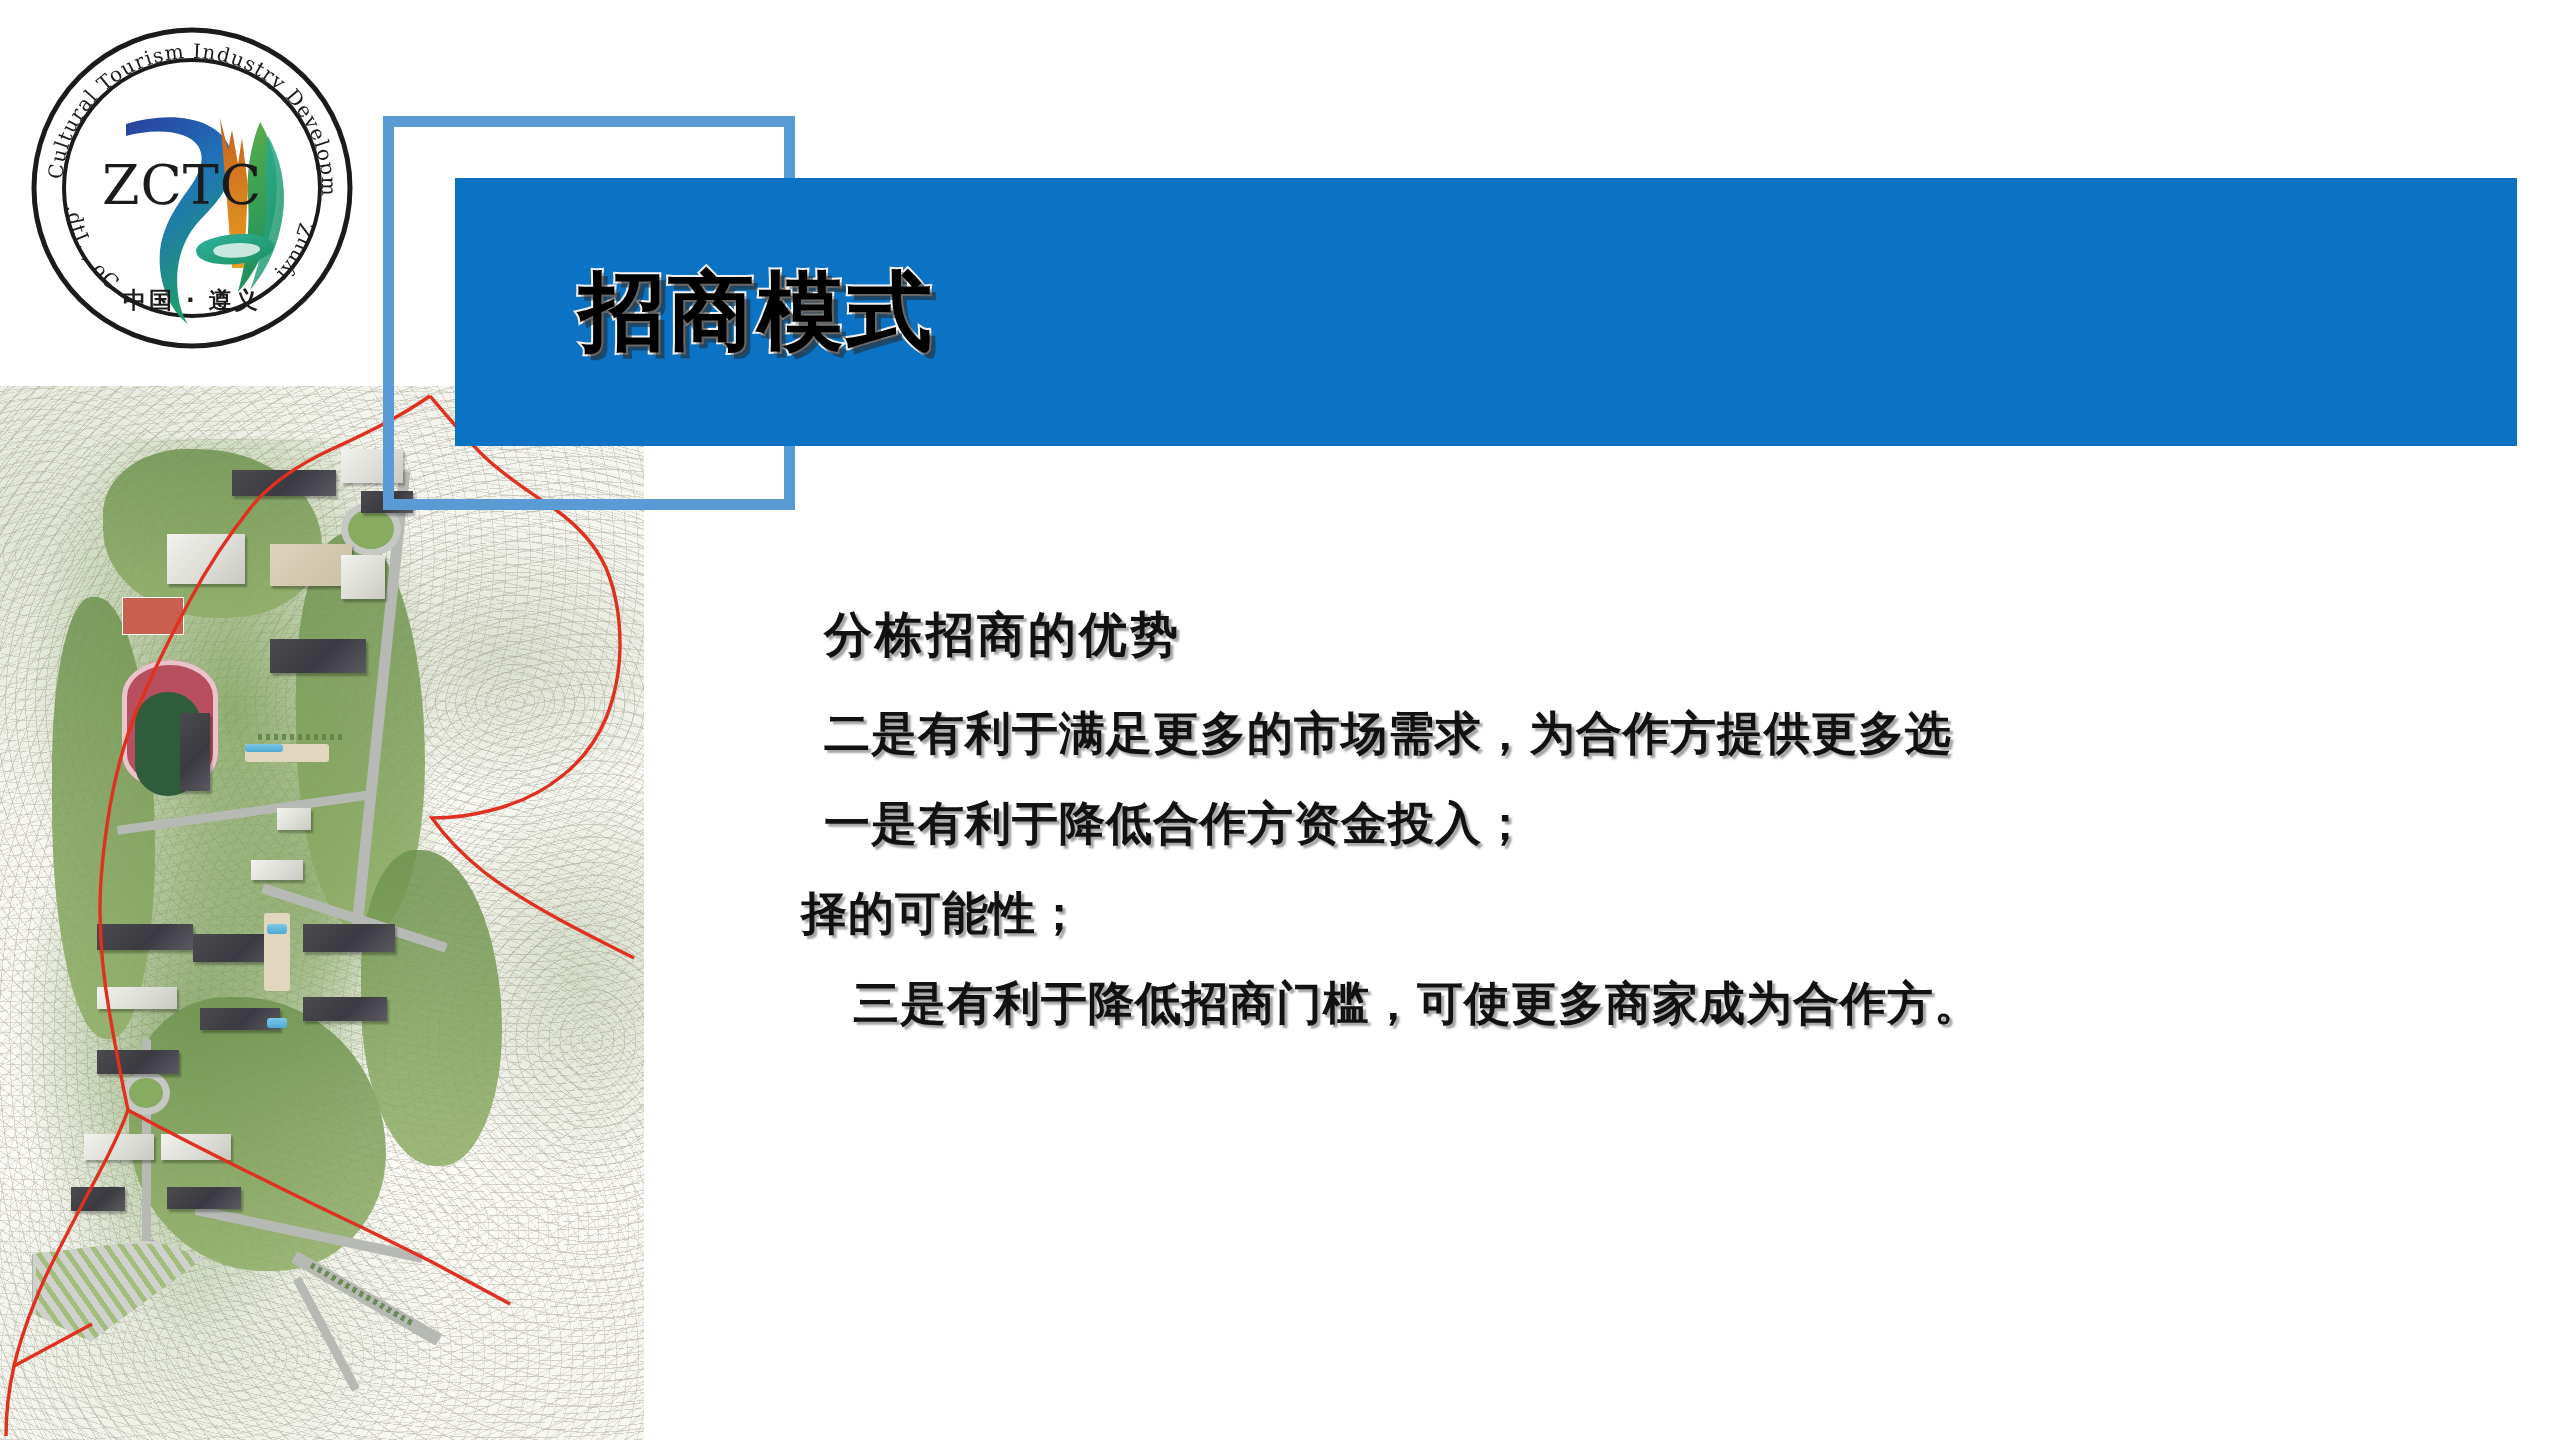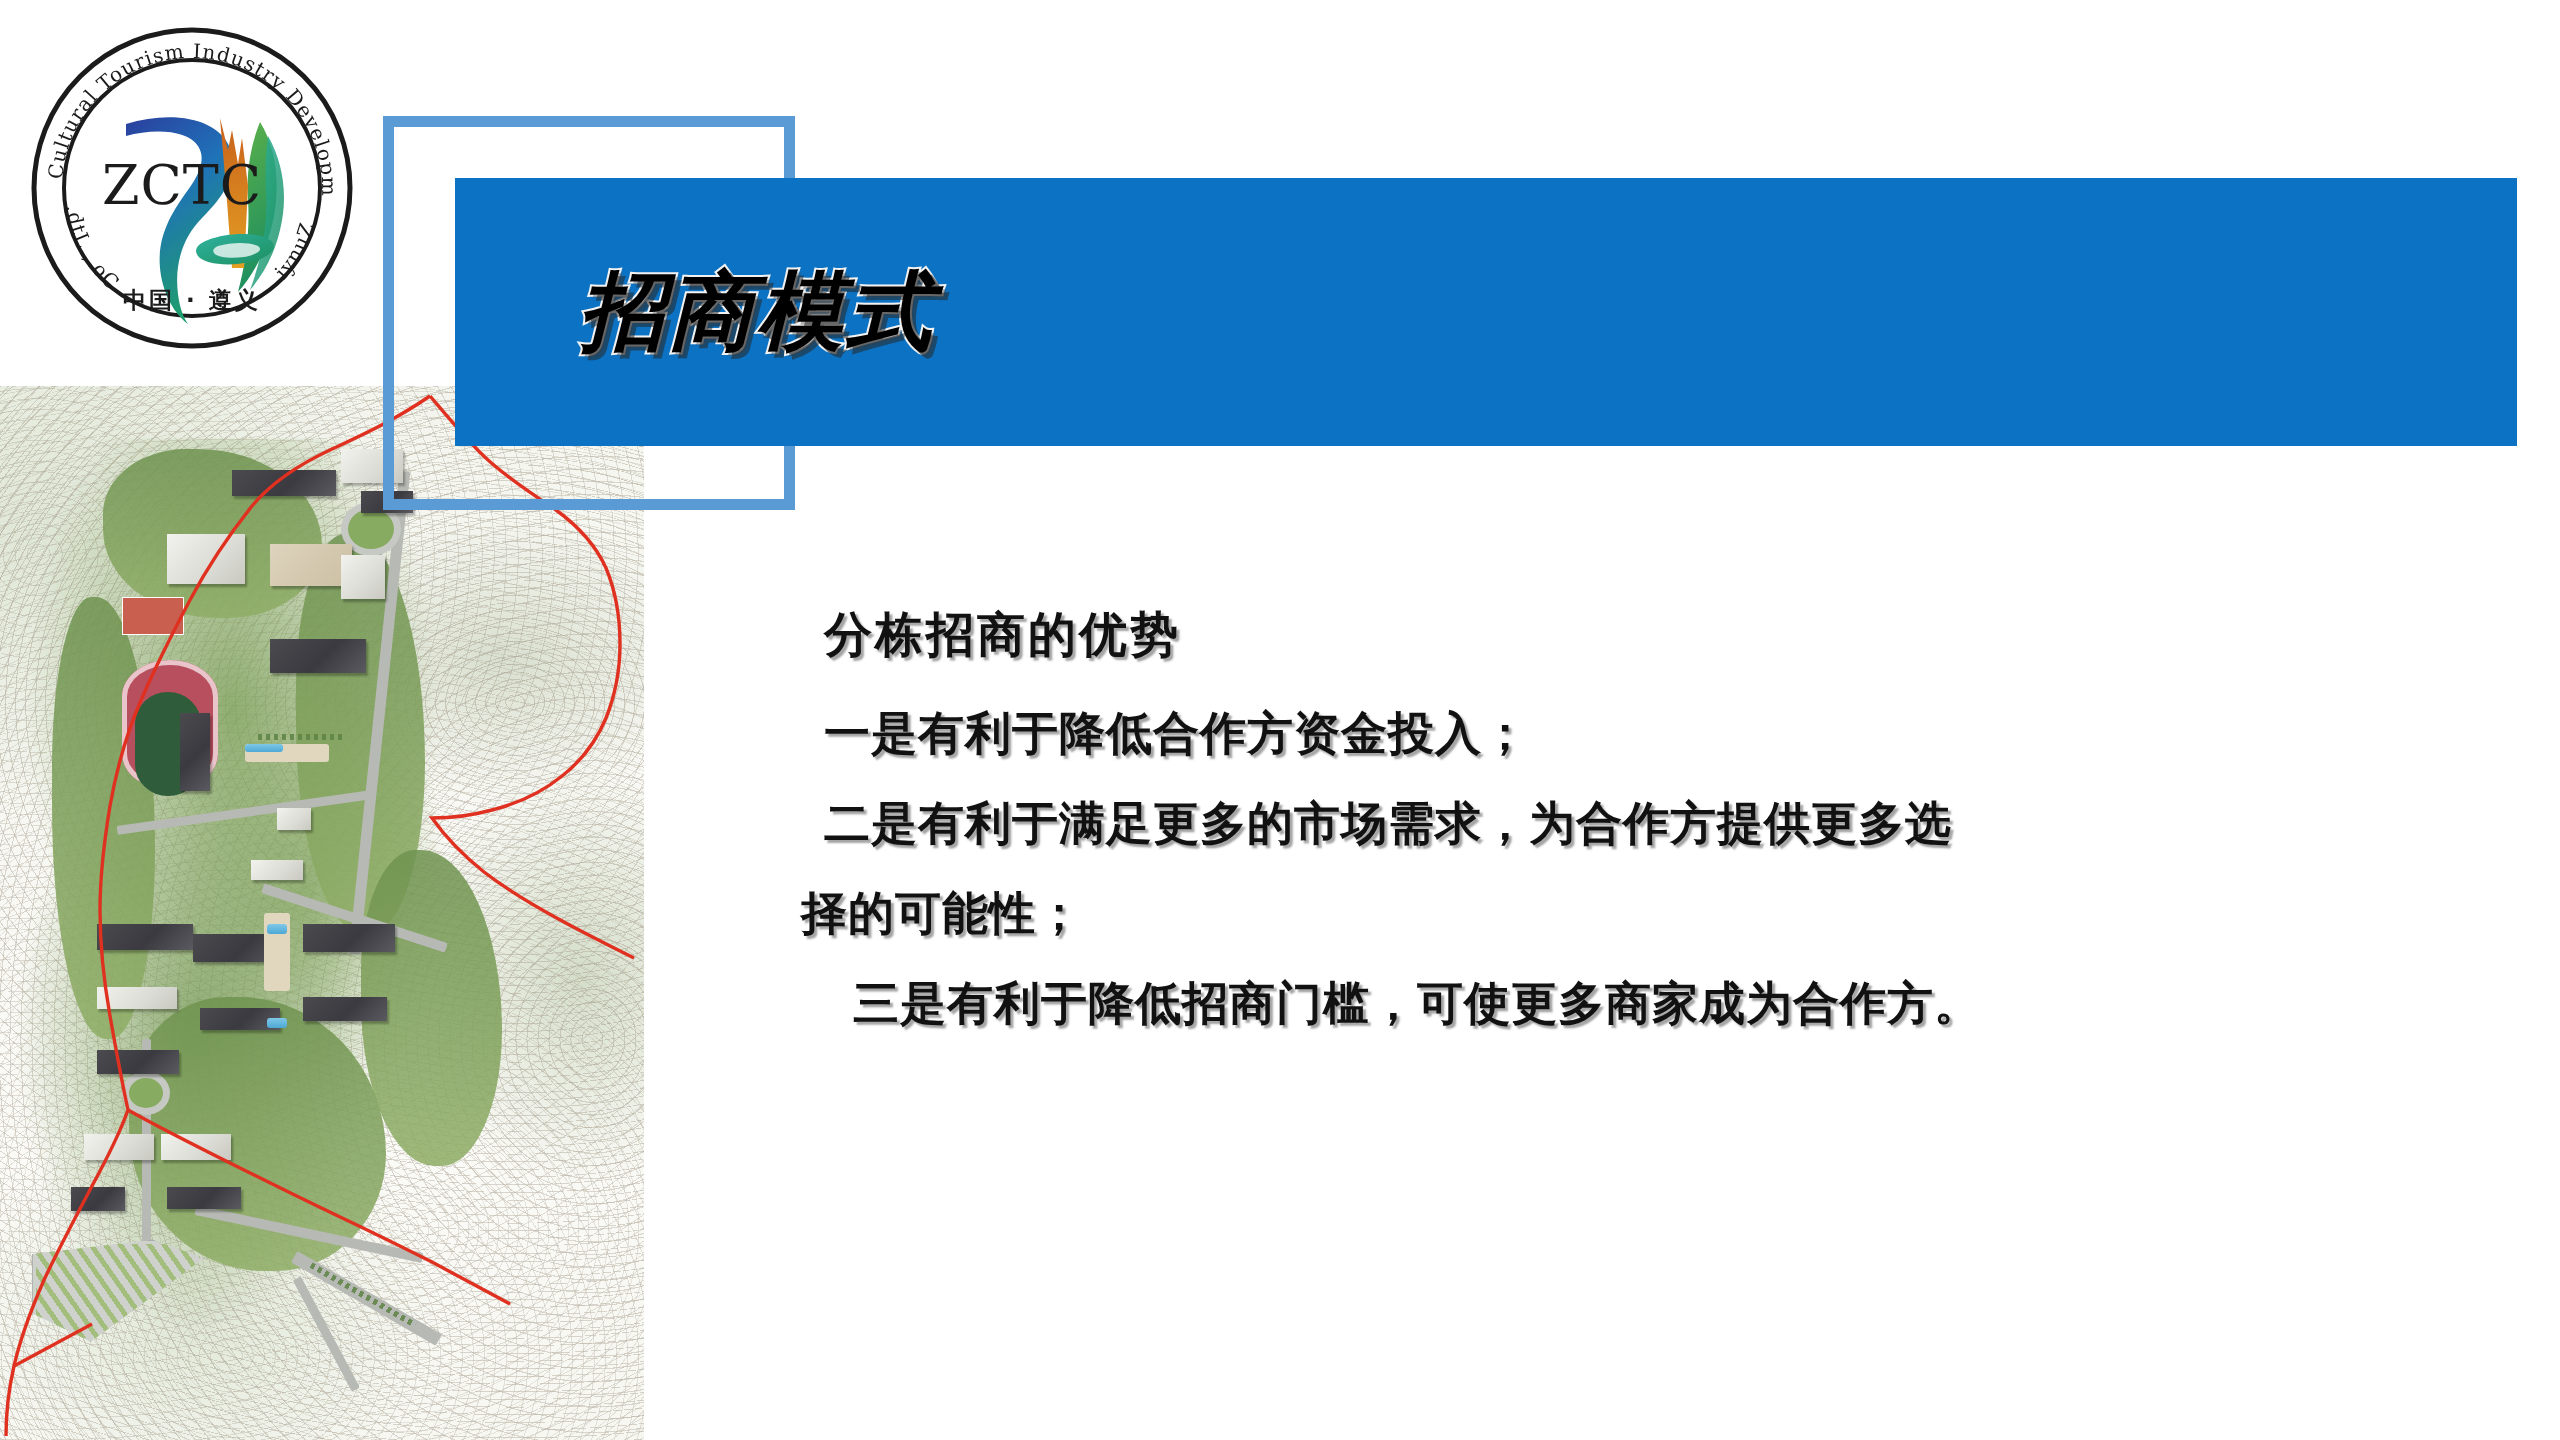--- a/index.html
+++ b/index.html
@@ -187,21 +187,20 @@
     width: 2062px;
     height: 268px;
     background: #0b72c4;
     display: flex;
     align-items: center;
   }
   #title-band-inner {
     position: relative;
     width: 100%;
     height: 100%;
-    font-style: italic;
   }
   #slide-title {
     position: absolute;
     left: 124px;
     top: 50%;
     transform: translateY(-50%);
     font-family: "DejaVu Sans", "Liberation Sans", sans-serif;
     font-size: 86px;
     font-weight: bold;
     color: #000000;
@@ -395,19 +394,19 @@
   <div id="title-frame"></div>
 
   <div id="title-band">
     <div id="title-band-inner">
       <div id="slide-title">招商模式</div>
     </div>
   </div>
 
   <div id="body-block">
     <div class="body-heading">分栋招商的优势</div>
+    <div class="body-line indent-1">二是有利于满足更多的市场需求，为合作方提供更多选</div>
     <div class="body-line indent-1">一是有利于降低合作方资金投入；</div>
-    <div class="body-line indent-1">二是有利于满足更多的市场需求，为合作方提供更多选</div>
     <div class="body-line indent-2">择的可能性；</div>
     <div class="body-line indent-3"> 三是有利于降低招商门槛，可使更多商家成为合作方。</div>
   </div>
 
 </div>
 
 </body></html>

